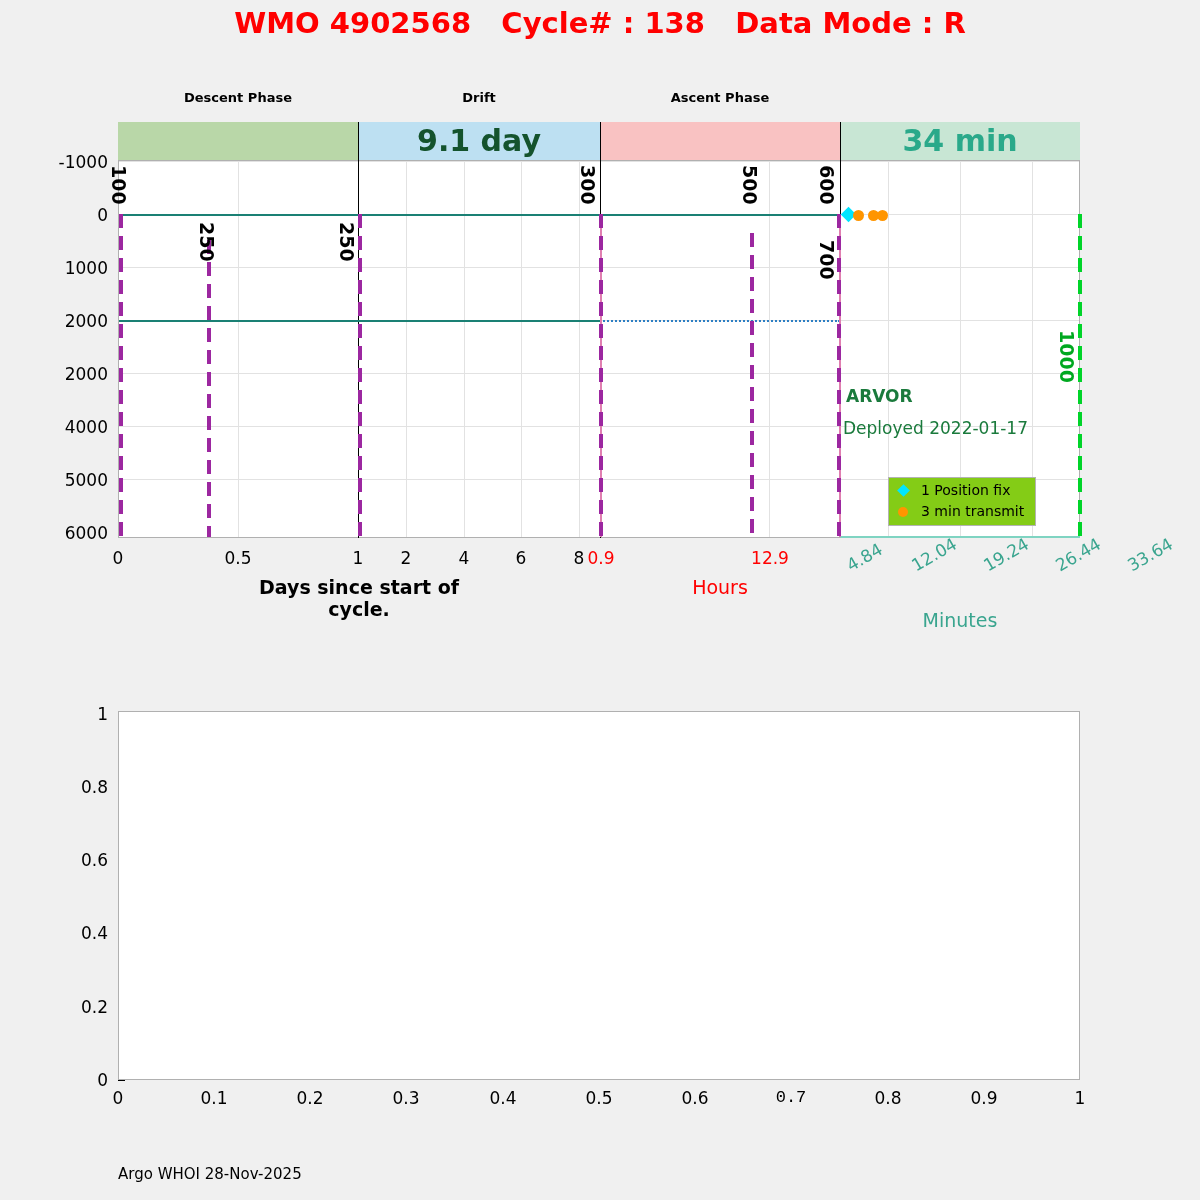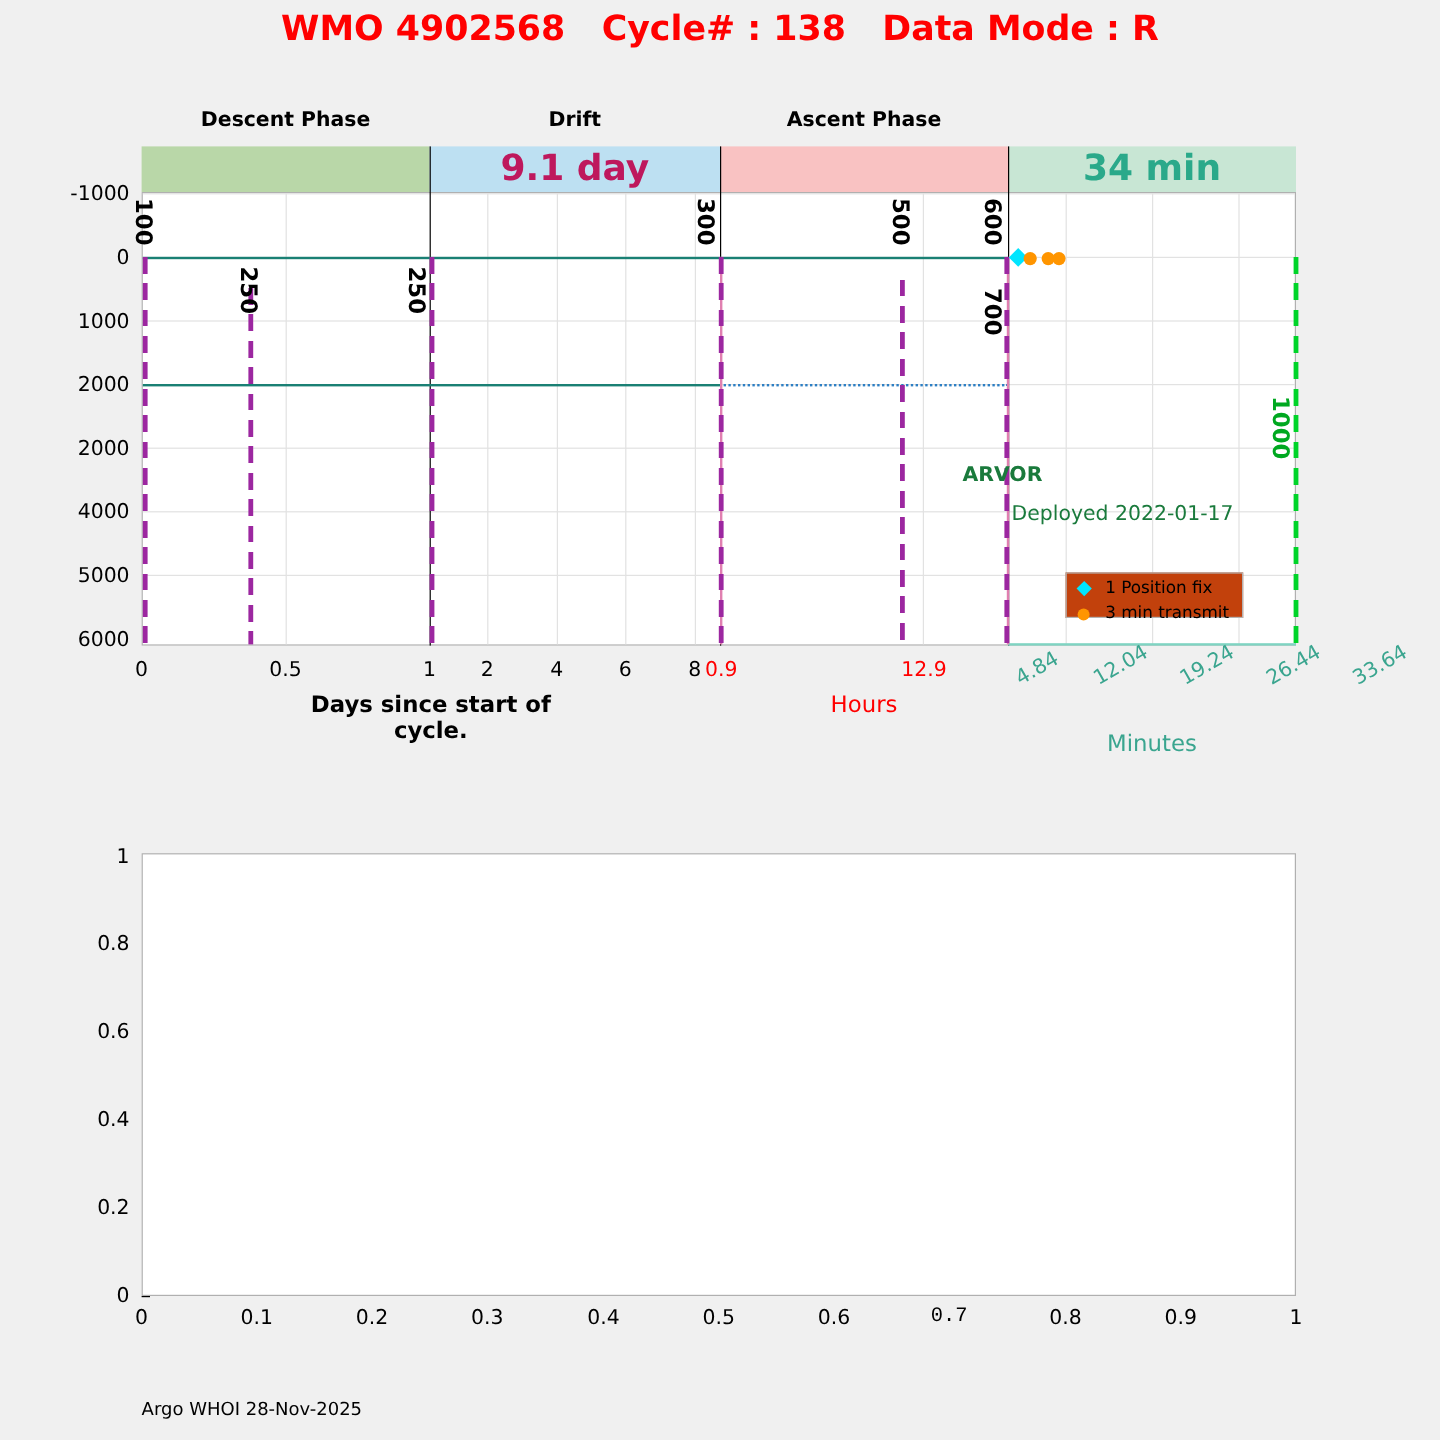--- a/index.html
+++ b/index.html
@@ -34,21 +34,21 @@
     background: #ffffff;
     border: 1px solid #b0b0b0;
     box-sizing: border-box;
   }
   .phase-band {
     top: 122px; height: 38px;
     box-sizing: border-box;
   }
   .phase-title {
     top: 90px;
-    font-size: 17px;
+    font-size: 13px;
     font-weight: bold;
     color: #000;
     text-align: center;
   }
   .band-label {
     top: 123px;
     font-size: 30px;
     font-weight: bold;
     text-align: center;
   }
@@ -135,22 +135,22 @@
 
   
   #float-type {
     font-size: 17px; font-weight: bold; color: #1a7a3c;
   }
   #deployed {
     font-size: 17px; color: #1a7a3c;
   }
   
   #legend {
-    left: 888px; top: 477px; width: 148px; height: 38px;
-    background: #c2410c;
+    left: 888px; top: 477px; width: 148px; height: 49px;
+    background: #84cc16;
     border: 1px solid #b3b3b3;
     box-sizing: border-box;
   }
   .legend-row {
     position: absolute; left: 6px;
     font-size: 14px; color: #000;
     white-space: nowrap;
   }
   .legend-text { position: absolute; left: 26px; top: -1px; }
 
@@ -203,21 +203,21 @@
 <div class="abs phase-title" style="left:118px; width:240px;">Descent Phase</div>
 <div class="abs phase-title" style="left:358px; width:242px;">Drift</div>
 <div class="abs phase-title" style="left:600px; width:240px;">Ascent Phase</div>
 <div class="abs phase-title" style="left:840px; width:240px;margin-top:36px;">Surface</div>
 
 <div class="abs phase-band" style="left:118px; width:240px; background:#b9d7a8;"></div>
 <div class="abs phase-band" style="left:358px; width:242px; background:#bde0f2;"></div>
 <div class="abs phase-band" style="left:600px; width:240px; background:#f9c2c2;"></div>
 <div class="abs phase-band" style="left:840px; width:240px; background:#c8e6d4;"></div>
 
-<div class="abs band-label" style="left:358px; width:242px; color:#be185d;">9.1 day</div>
+<div class="abs band-label" style="left:358px; width:242px; color:#14532d;">9.1 day</div>
 <div class="abs band-label" style="left:840px; width:240px; color:#2aa98a;">34 min</div>
 
 <div class="abs" id="plot"></div>
 
 <div class="abs gridh" style="top:161px;"></div>
 <div class="abs gridh" style="top:214px;"></div>
 <div class="abs gridh" style="top:267px;"></div>
 <div class="abs gridh" style="top:320px;"></div>
 <div class="abs gridh" style="top:373px;"></div>
 <div class="abs gridh" style="top:426px;"></div>
@@ -296,21 +296,21 @@
 <div class="abs xtick teal" style="left:843px; top:558px;">4.84</div>
 <div class="abs xtick teal" style="left:908px; top:558px;">12.04</div>
 <div class="abs xtick teal" style="left:980px; top:558px;">19.24</div>
 <div class="abs xtick teal" style="left:1052px; top:558px;">26.44</div>
 <div class="abs xtick teal" style="left:1124px; top:558px;">33.64</div>
 
 <div class="abs axis-label" style="left:238px; top:576px; width:242px;font-weight:bold;">Days since start of cycle.</div>
 <div class="abs axis-label red" style="left:660px; top:576px; width:120px;">Hours</div>
 <div class="abs axis-label teal" style="left:880px; top:609px; width:160px;">Minutes</div>
 
-<div class="abs" id="float-type" style="left:802px; top:386px;">ARVOR</div>
+<div class="abs" id="float-type" style="left:846px; top:386px;">ARVOR</div>
 <div class="abs" id="deployed" style="left:843px; top:418px;">Deployed 2022-01-17</div>
 
 <div class="abs" id="legend">
   <div class="legend-row" style="top:5px;">
     <span class="diamond"></span>
     <span class="legend-text">1 Position fix</span>
   </div>
   <div class="legend-row" style="top:26px;">
     <span class="dot"></span>
     <span class="legend-text">3 min transmit</span>

